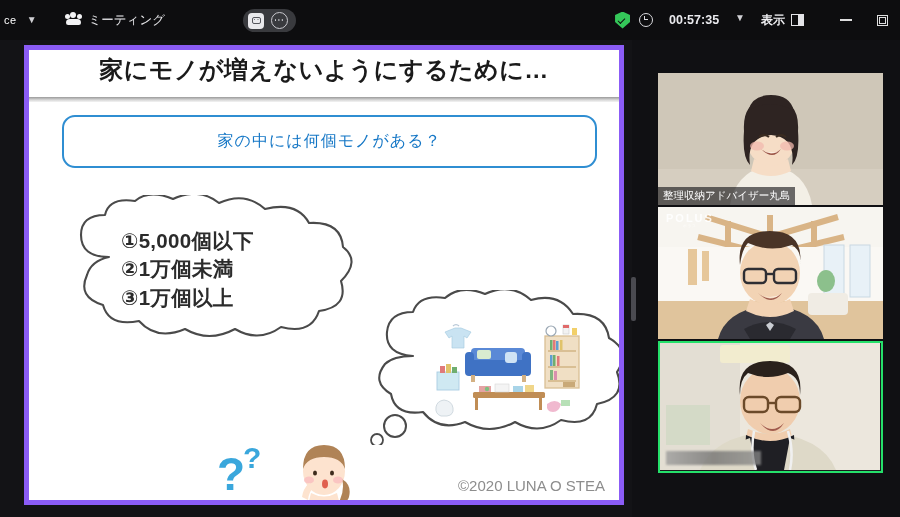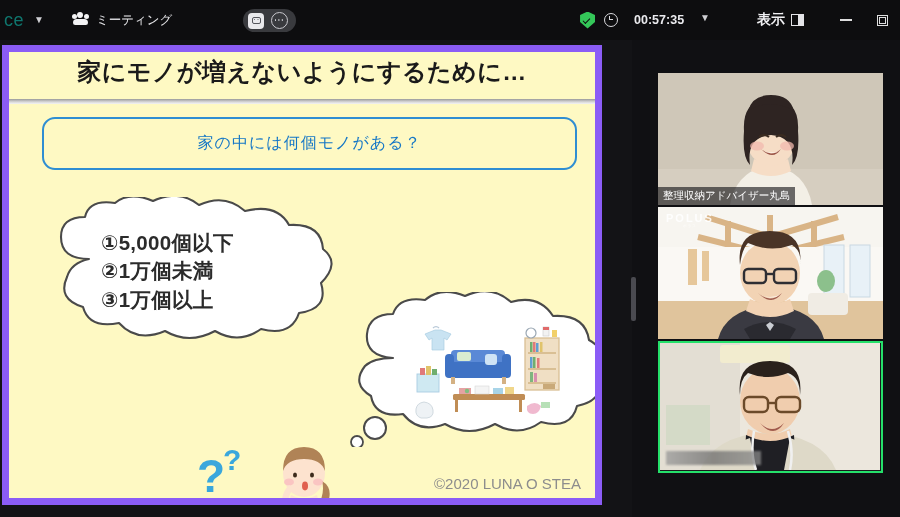--- a/index.html
+++ b/index.html
@@ -4,21 +4,21 @@
 <style>
   html,body{margin:0;padding:0;background:#0b0b0d;}
   body{width:900px;height:517px;overflow:hidden;
        font-family:"Liberation Sans","DejaVu Sans",sans-serif;}
   .app{position:relative;width:900px;height:517px;background:#101013;overflow:hidden;}
 
   
   .topbar{position:absolute;left:0;top:0;width:900px;height:40px;background:#0d0d0f;
           display:flex;align-items:center;}
   .tb-left{display:flex;align-items:center;gap:10px;padding-left:4px;}
-  .ws-name{color:#0f766e;font-size:18px;letter-spacing:.5px;}
+  .ws-name{color:#ffffff;font-size:11px;letter-spacing:.5px;}
   .chev{color:#cfcfd3;font-size:10px;line-height:1;}
   .tb-meet{display:flex;gap:7px;margin-left:18px;}
   .people-ico{width:17px;height:13px;position:relative;display:block;}
   .people-ico i{position:absolute;background:#f2f2f4;border-radius:50%;}
   .p1{width:6px;height:6px;left:5.5px;top:0;}
   .p2{width:5px;height:5px;left:0;top:2px;}
   .p3{width:5px;height:5px;right:0;top:2px;}
   .pbody{position:absolute;left:1px;top:7px;width:15px;height:6px;background:#f2f2f4;
          border-radius:5px 5px 3px 3px;}
   .meet-label{color:#e6e6e9;font-size:12.5px;}
@@ -43,34 +43,34 @@
           border-left:1.6px solid #0d0d0f;border-bottom:1.6px solid #0d0d0f;
           transform:rotate(-45deg);}
   .timerwrap{display:flex;align-items:flex-start;gap:16px;margin-right:16px;font-weight:bold;}
   .clock-ico{width:12px;height:12px;border:1.3px solid #dadade;border-radius:50%;position:relative;}
   .clock-ico::after{content:"";position:absolute;left:4.3px;top:2px;width:1.1px;height:4px;
           background:#dadade;}
   .clock-ico::before{content:"";position:absolute;left:4.6px;top:5.4px;width:3.4px;height:1.1px;
           background:#dadade;}
   .timer{color:#eaeaee;font-size:12.5px;font-family:"Liberation Sans",sans-serif;}
   .viewwrap{display:flex;align-items:center;gap:6px;margin-right:24px;}
-  .view-label{color:#f0f0f3;font-size:14px;font-weight:bold;margin-left:31px;}
+  .view-label{color:#f0f0f3;font-size:12px;font-weight:bold;}
   .layout-ico{width:13px;height:12px;border:1.4px solid #e3e3e7;display:flex;box-sizing:border-box;}
   .layout-ico span{display:block;width:50%;height:100%;}
   .layout-ico span.fill{background:#e3e3e7;}
   .wbtn{width:36px;height:40px;display:flex;align-items:center;justify-content:center;}
   .w-min{width:12px;height:1.6px;background:#dededf;}
   .w-rest{width:11px;height:11px;border:1.5px solid #dededf;position:relative;box-sizing:border-box;}
   .w-rest::after{content:"";position:absolute;left:1.5px;top:1.5px;width:7px;height:7px;
           border:1.4px solid #dededf;box-sizing:border-box;background:#0d0d0f;}
 
   
   .stage{position:absolute;left:0;top:40px;width:632px;height:477px;background:#131316;}
-  .slide{position:absolute;left:2px;top:5px;width:600px;height:460px;background:#fef9c3;
-         border:7px solid #8b5cf6;box-sizing:border-box;overflow:hidden;}
+  .slide{position:absolute;left:24px;top:5px;width:600px;height:460px;background:#ffffff;
+         border:5px solid #8b5cf6;box-sizing:border-box;overflow:hidden;}
   .slide-title{position:absolute;left:0;top:4px;width:100%;text-align:center;
          font-size:24px;font-weight:bold;color:#1a1a1a;letter-spacing:.5px;}
   .divider{position:absolute;left:0;top:47px;width:100%;height:5px;
          background:linear-gradient(to bottom,#9a9a9a,#d9d9d9 60%,#f4f4f4);}
   .qbox{position:absolute;left:33px;top:65px;width:535px;height:53px;
         border:2.2px solid #2f8ed2;border-radius:13px;box-sizing:border-box;
         display:flex;align-items:center;justify-content:center;}
   .qbox span{font-size:16px;font-weight:normal;color:#1577c6;letter-spacing:1px;}
 
   .cloud-opts{position:absolute;left:40px;top:145px;width:295px;height:150px;}

